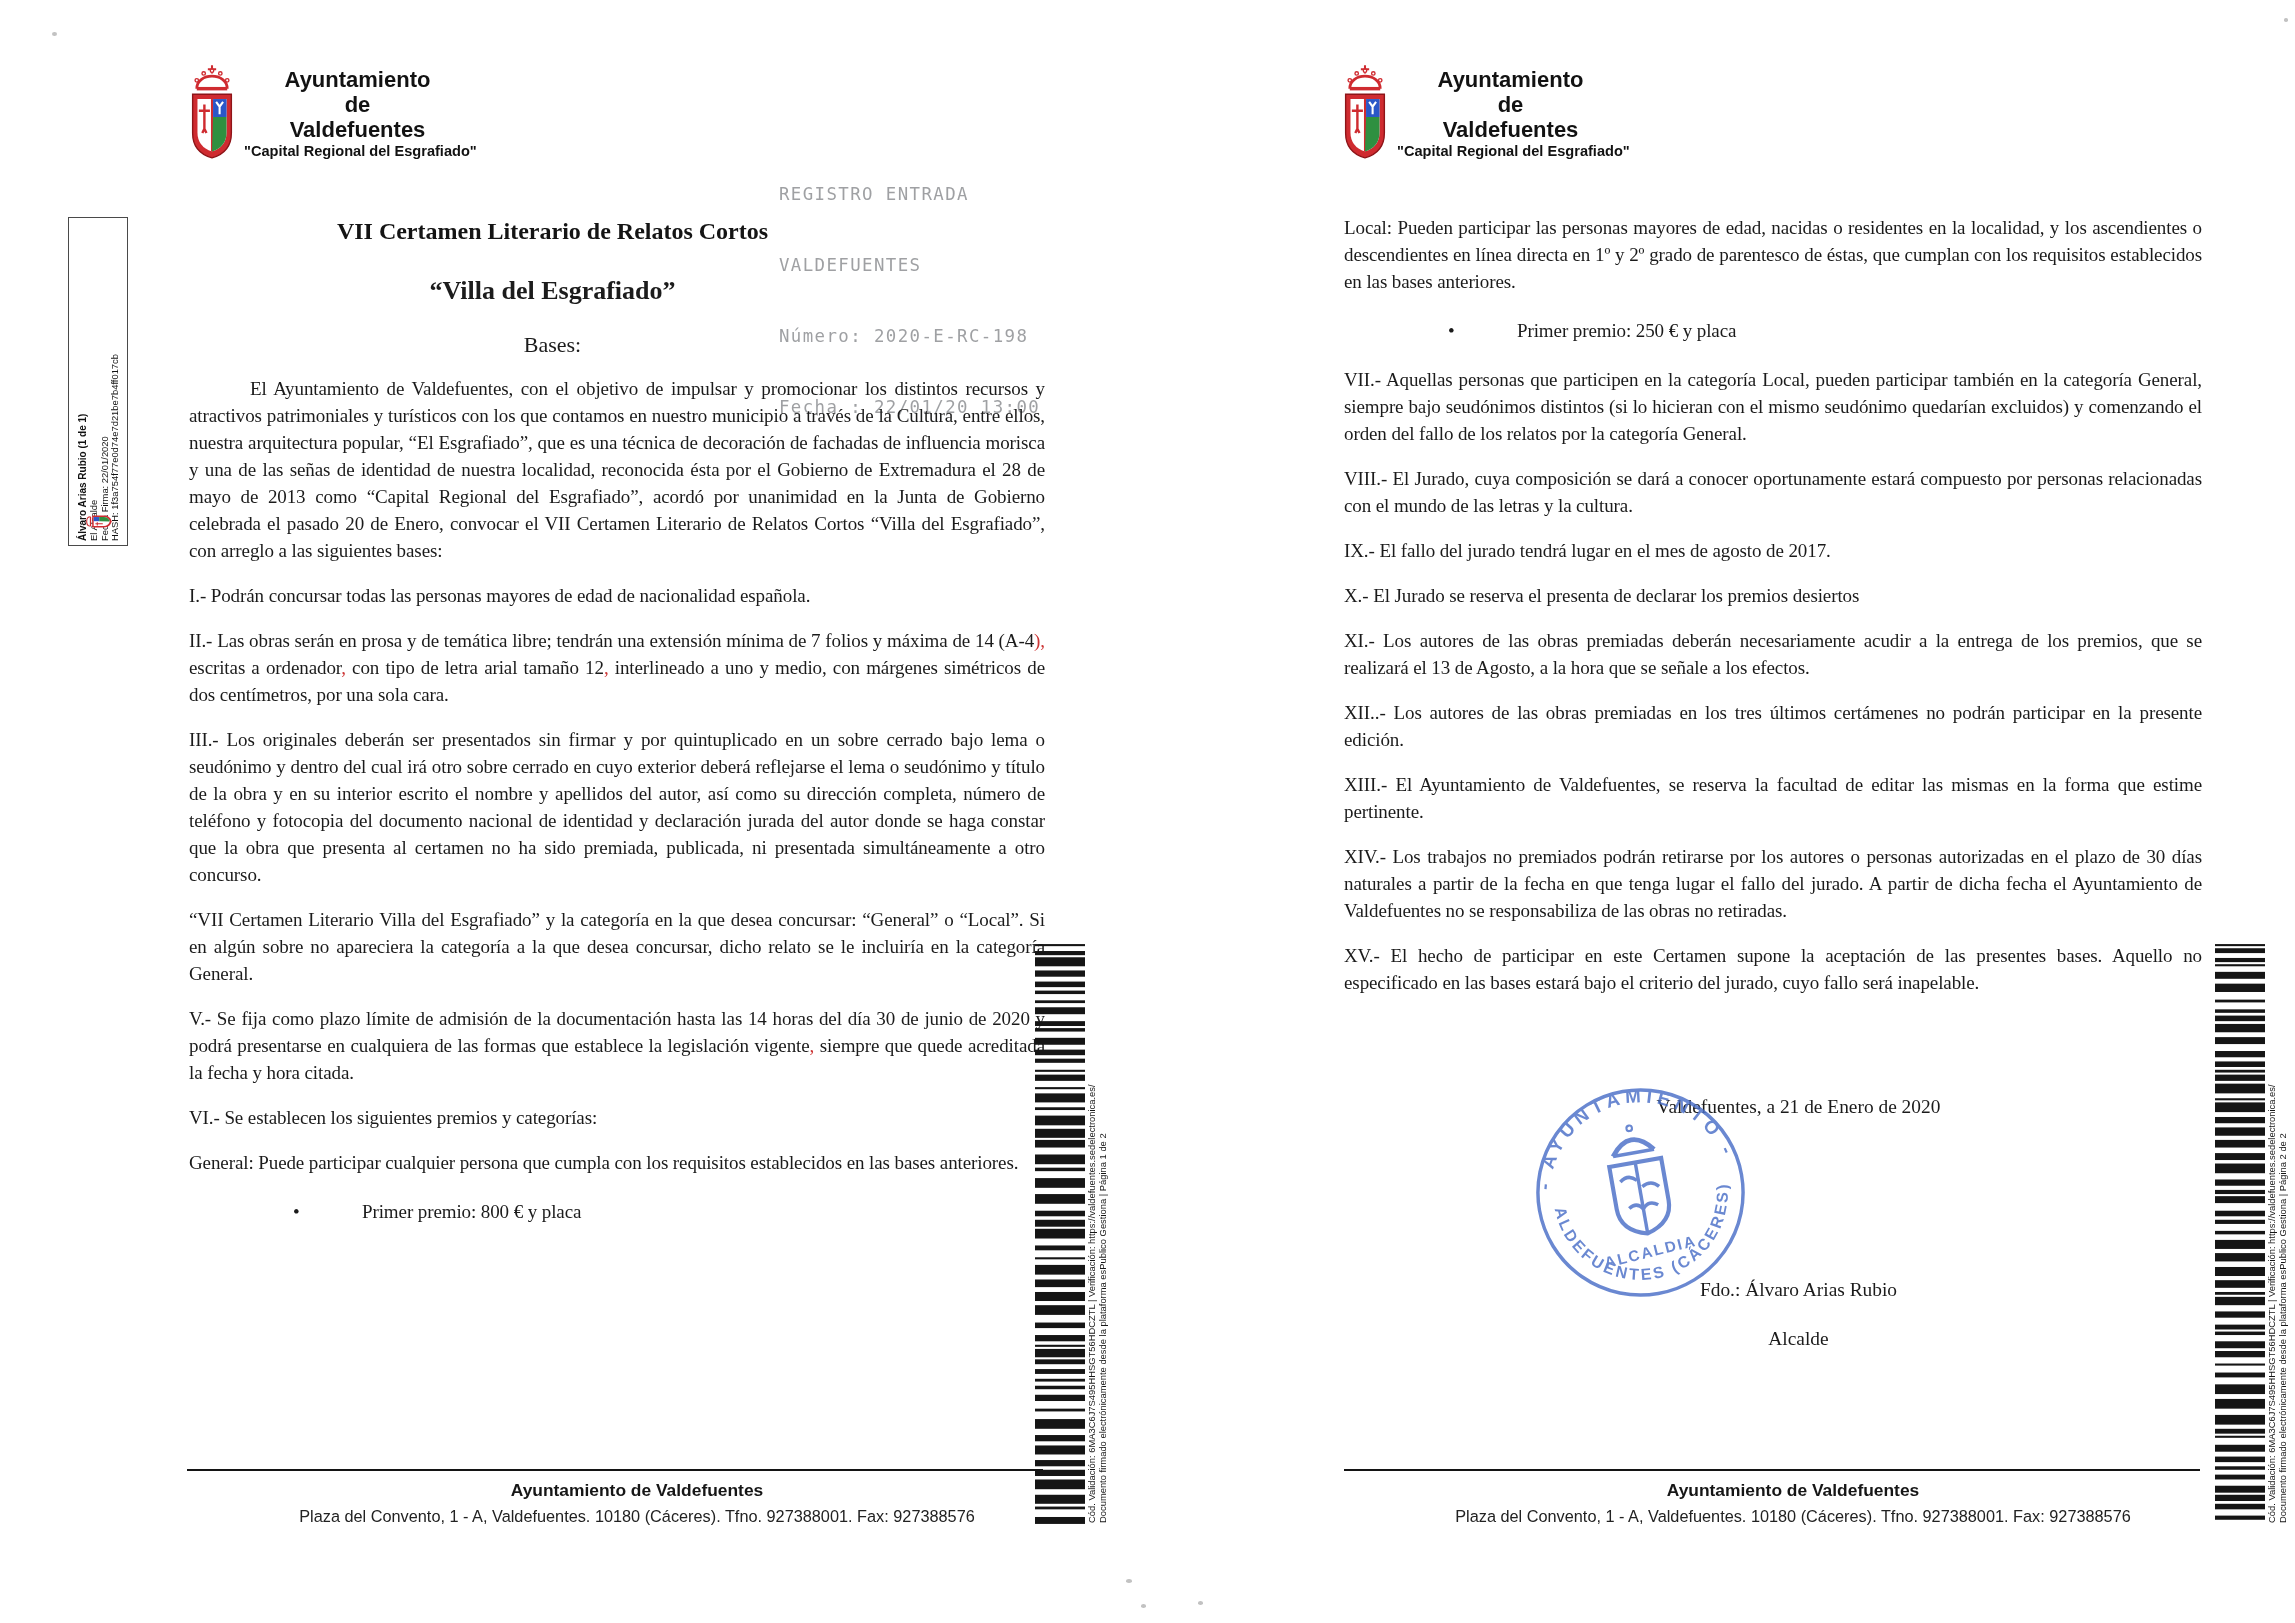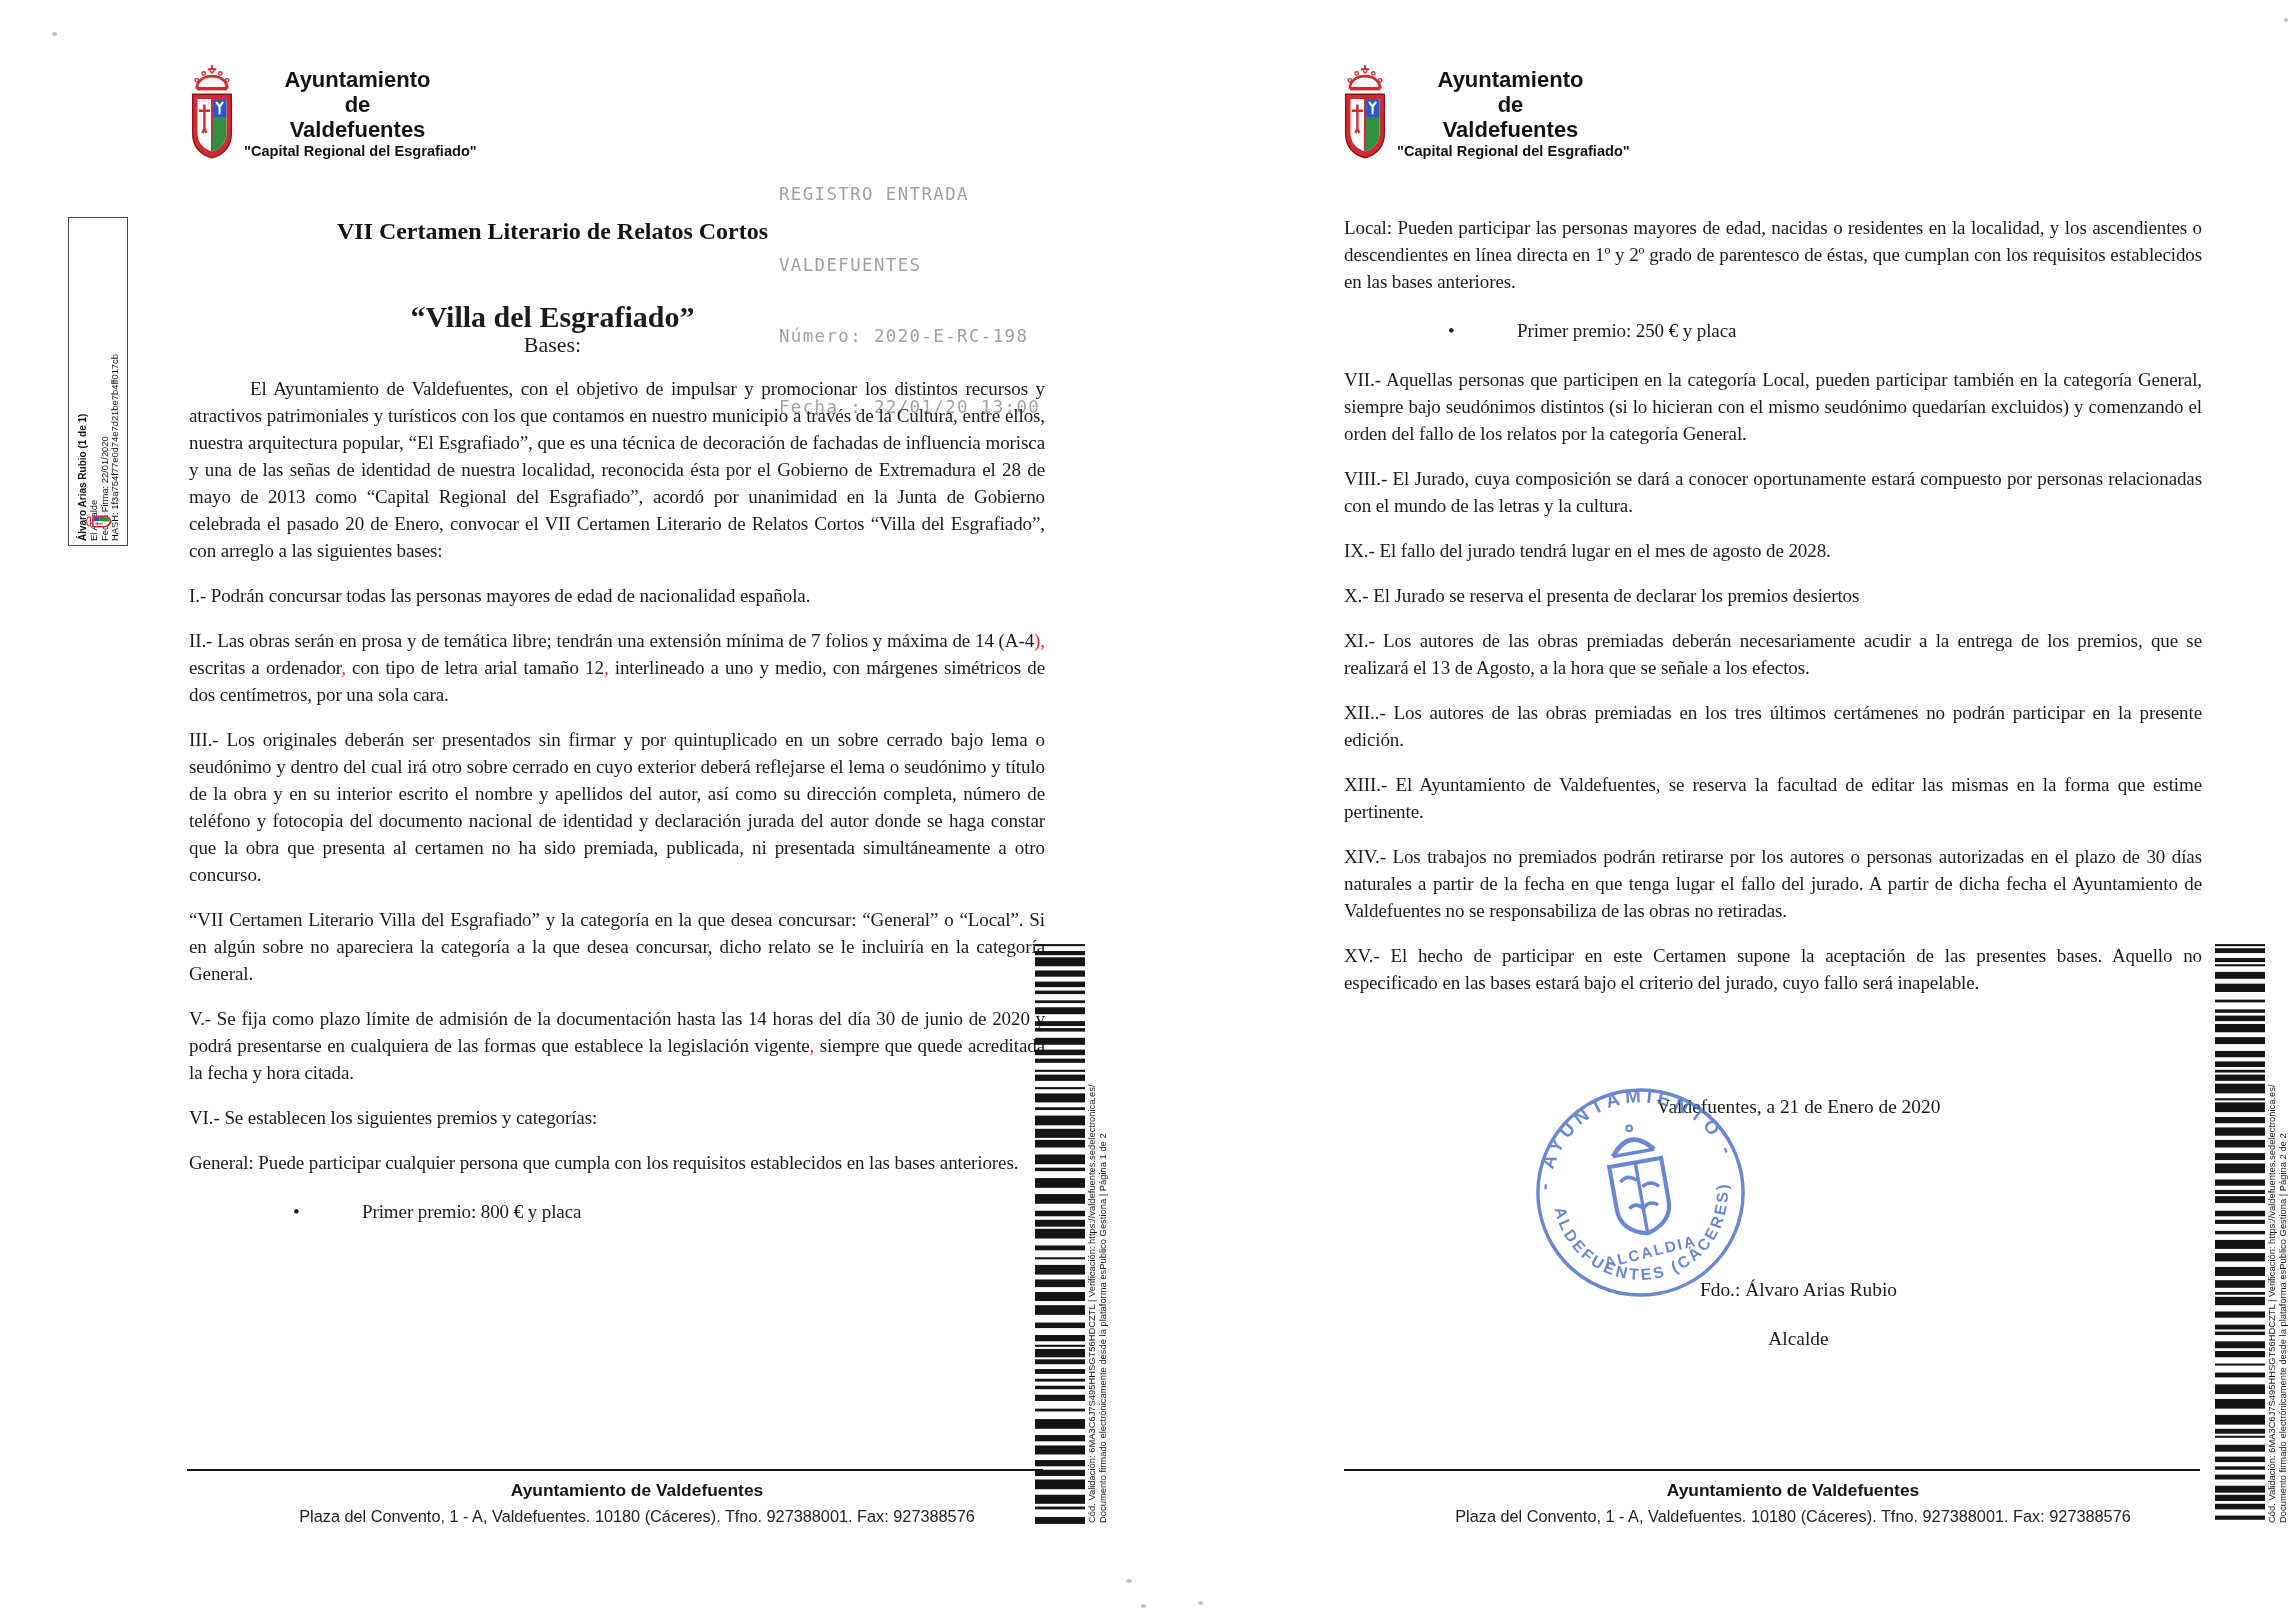--- a/index.html
+++ b/index.html
@@ -16,21 +16,21 @@
   .logo-tag{position:absolute; font-family:"Liberation Sans", sans-serif; font-weight:bold;
     font-size:14.6px; color:#121212; white-space:nowrap;}
   
   .registry{position:absolute; left:779px; top:136px;
     font-family:"DejaVu Sans Mono", monospace; font-size:17.4px; line-height:23.6px;
     letter-spacing:1.4px; color:#97999c; white-space:pre; opacity:.92;}
   
   .h-title{position:absolute; left:174px; top:218px; width:757px; text-align:center;
     font-size:24px; font-weight:bold; color:#141414;}
   .h-sub{position:absolute; left:174px; top:276px; width:757px; text-align:center;
-    font-size:30px; font-weight:bold;margin-top:24px;}
+    font-size:26px; font-weight:bold;}
   .h-bases{position:absolute; left:174px; top:332px; width:757px; text-align:center;
     font-size:22px; font-weight:normal;}
   
   .body-col{position:absolute; font-size:19px; line-height:27px; text-align:justify;
     letter-spacing:-0.1px; color:#1b1b1b;}
   #body1{left:189px; top:375px; width:856px;}
   #body2{left:1344px; top:214px; width:858px;}
   .para{margin-bottom:18px;}
   .para.indent{text-indent:61px;}
   .para.bullet{display:flex; padding-left:104px; margin-top:22px; margin-bottom:22px;}
@@ -235,21 +235,21 @@
     <div class="logo-tag" style="left:1397px;top:143px">"Capital Regional del Esgrafiado"</div>
 
     <div id="body2" class="body-col">
         <div class="para"><span class="s-b">Local: </span><span class="s-n">Pueden participar las personas mayores de edad, nacidas o residentes en la localidad, y los ascendientes o descendientes en línea directa en 1º y 2º grado de parentesco  de éstas, que cumplan con los requisitos establecidos en las bases anteriores.</span></div>
         <div class="para bullet">
           <span class="dot">•</span>
           <span>Primer premio: 250 € y placa</span>
         </div>
         <div class="para"><span class="s-n">VII.- Aquellas personas que participen en la categoría Local, pueden participar también en la categoría General, siempre bajo seudónimos distintos (si lo hicieran con el mismo seudónimo quedarían excluidos) y comenzando el orden del fallo de los relatos por la categoría General.</span></div>
         <div class="para"><span class="s-n">VIII.- El Jurado, cuya composición se dará a conocer oportunamente estará compuesto por personas relacionadas con el mundo de las letras y la cultura.</span></div>
-        <div class="para"><span class="s-n">IX.- El fallo del jurado tendrá lugar en el mes de agosto de 2028.</span></div>
+        <div class="para"><span class="s-n">IX.- El fallo del jurado tendrá lugar en el mes de agosto de 2017.</span></div>
         <div class="para"><span class="s-n">X.- El Jurado se reserva el presenta de declarar los premios desiertos</span></div>
         <div class="para"><span class="s-n">XI.- Los autores de las obras premiadas deberán necesariamente acudir a la entrega de los premios, que se realizará el 13 de Agosto, a la hora que se señale a los efectos.</span></div>
         <div class="para"><span class="s-n">XII..- Los autores de las obras premiadas en los tres últimos certámenes  no podrán participar en la presente edición.</span></div>
         <div class="para"><span class="s-n">XIII.- El Ayuntamiento de Valdefuentes, se reserva la facultad de editar las mismas en la forma que estime pertinente.</span></div>
         <div class="para"><span class="s-n">XIV.- Los trabajos no premiados podrán retirarse por los autores o personas autorizadas en el plazo de 30 días naturales a partir de la fecha en que tenga lugar el fallo del jurado. A partir de dicha fecha el Ayuntamiento de Valdefuentes no se responsabiliza de las obras no retiradas.</span></div>
         <div class="para"><span class="s-n">XV.- El hecho de participar en este Certamen supone la aceptación de las presentes bases. Aquello no especificado en las bases estará bajo el criterio del jurado, cuyo fallo será inapelable.</span></div>
       </div>
 
     <div class="sig-line" style="top:1096px">Valdefuentes, a 21 de Enero de 2020</div>
     <div class="sig-line" style="top:1279px">Fdo.: Álvaro Arias Rubio</div>

